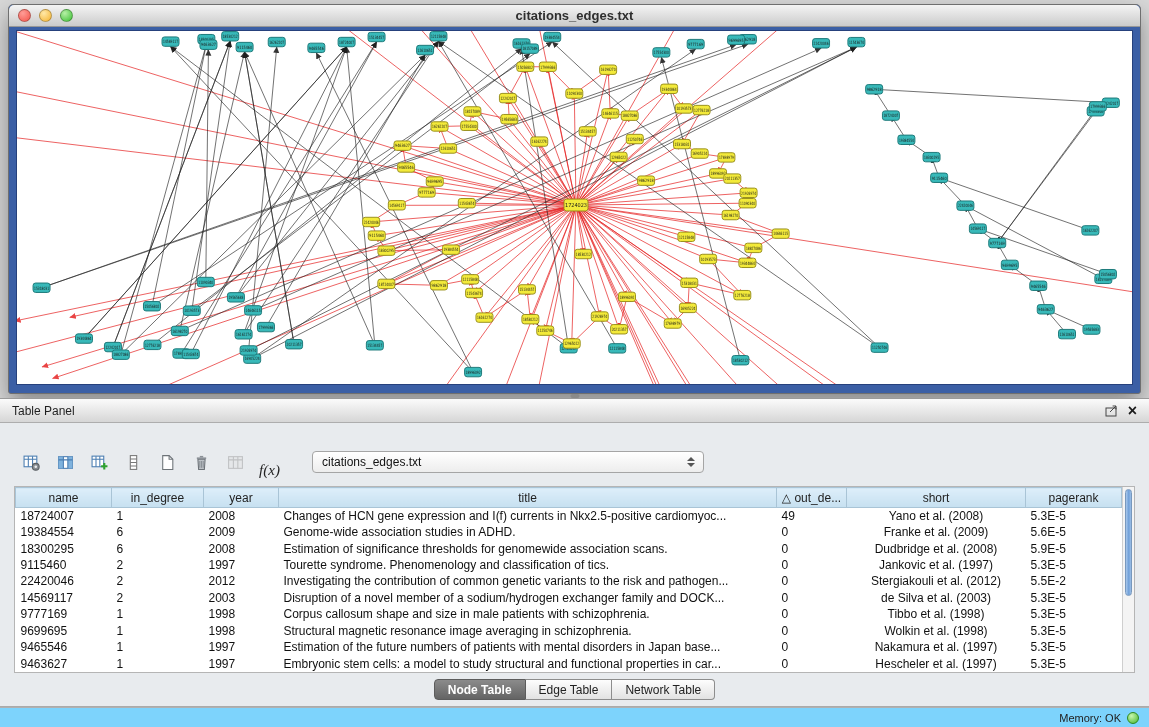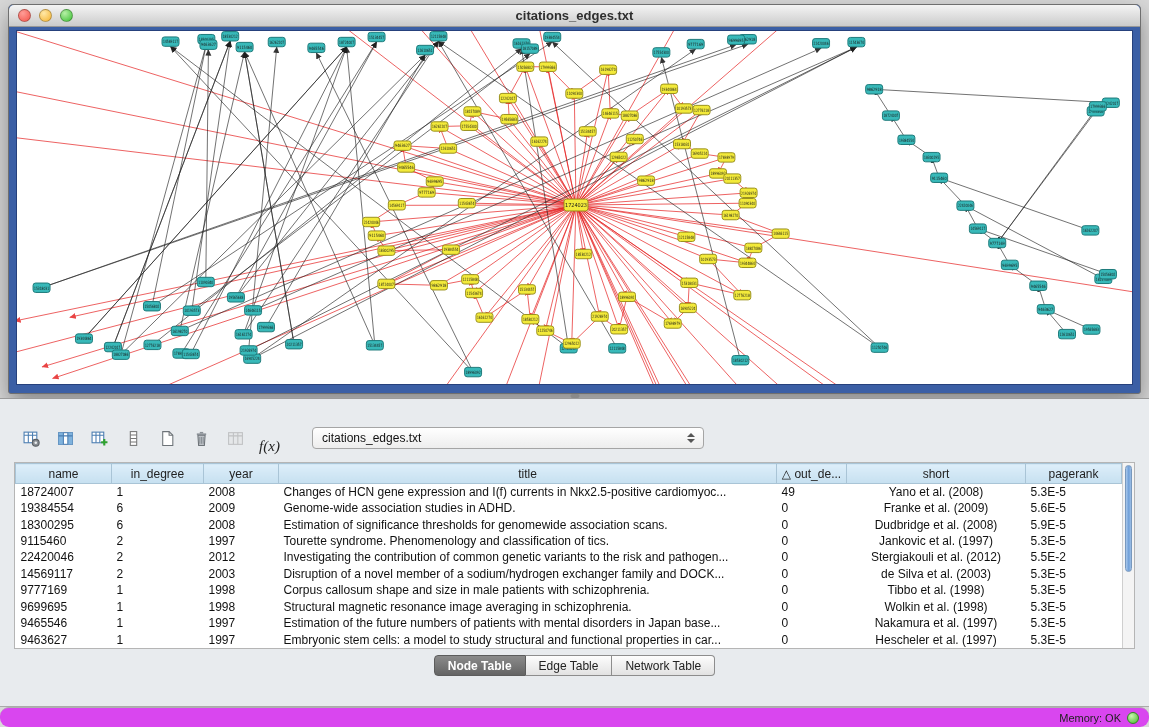--- a/index.html
+++ b/index.html
@@ -129,23 +129,23 @@
     cursor: default;
   }
   .tab + .tab { border-left: none; }
   .tab:first-child { border-radius: 4px 0 0 4px; }
   .tab:last-child  { border-radius: 0 4px 4px 0; }
   .tab.active { background: linear-gradient(#8b8b8b, #646464); color: #fff; border-color: #5c5c5c; font-weight: bold; }
 
   
   .status-bar {
     position: absolute; left: 0; top: 707px; width: 1149px; height: 20px;
-    background: #d946ef; border-top: 1px solid #b0b0b0;
+    background: #7dd3fc; border-top: 1px solid #b0b0b0;
     display: flex; align-items: center; justify-content: flex-end;
-    padding: 0 10px; gap: 6px; font-size: 11px; color: #222; border-radius: 9px;
+    padding: 0 10px; gap: 6px; font-size: 11px; color: #222;
   }
   .mem-dot {
     width: 12px; height: 12px; border-radius: 50%;
     background: radial-gradient(circle at 35% 30%, #c8f7ae, #46b52c);
     border: 1px solid #2f8b1e;
   }
 </style>
 </head>
 <body>
 
@@ -870,20 +870,31 @@
           </g>
         </svg>
     </div>
   </div>
 
   <div class="splitter">
       <span class="grip"></span>
     </div>
 
   <div class="table-panel">
+    <div class="panel-header">
+      <span class="panel-title">Table Panel</span>
+      <span class="spacer"></span>
+      <span class="hdr-icon">
+        <svg width="13" height="12" viewBox="0 0 13 12">
+            <rect x="1" y="3" width="10" height="8" fill="none" stroke="#444"></rect>
+            <path d="M5 7 L11 1 M11 1 h-3.4 M11 1 v3.4" stroke="#444" fill="none"></path>
+          </svg>
+      </span>
+      <span class="hdr-icon close">×</span>
+    </div>
 
     <div class="toolbar">
       <button class="icon-btn">
         <svg width="17" height="17" viewBox="0 0 16 16">
             <rect x="1" y="2" width="12" height="10" fill="#fff" stroke="#4a7db1"></rect>
             <path d="M1 5 h12 M5 2 v10 M9 2 v10" stroke="#4a7db1" fill="none"></path>
             <circle cx="12" cy="12" r="3.2" fill="#8a8f94" stroke="#5a5f64"></circle>
             <circle cx="12" cy="12" r="1.2" fill="#eceff1"></circle>
           </svg>
       </button>

